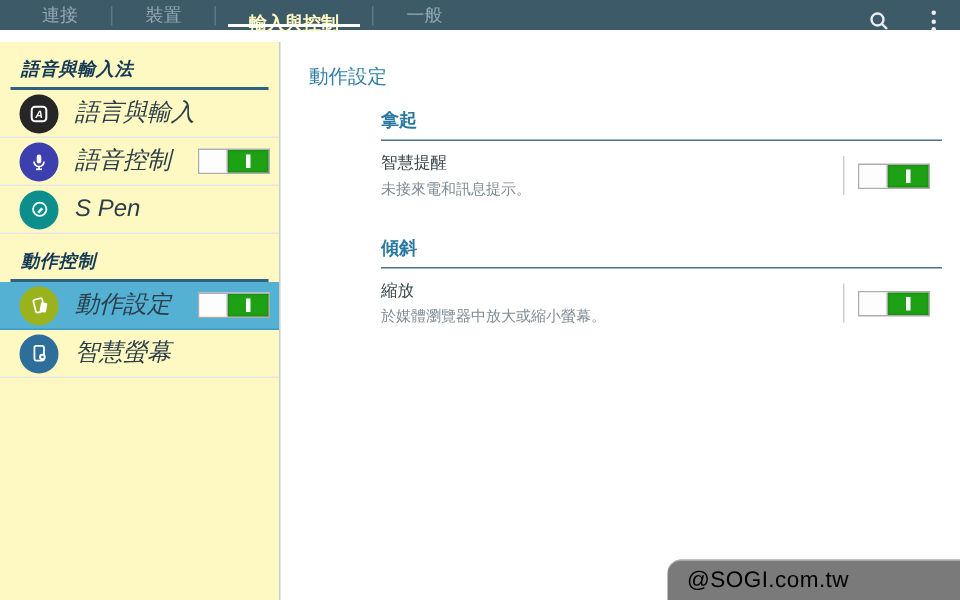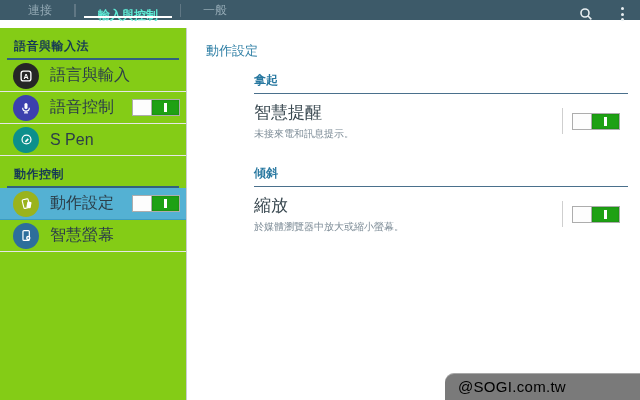--- a/index.html
+++ b/index.html
@@ -14,38 +14,38 @@
   
   .topbar {
     position:absolute; top:0; left:0; right:0; height:20px;
     background:#3d5a69; display:flex; align-items:stretch;
   }
   .tabs { display:flex; align-items:stretch; margin-left:6px; }
   .tab {
     display:flex; align-items:center; padding:0 22px;
     font-size:12px; color:#93a9b4; cursor:pointer; position:relative;
   }
-  .tab.selected { color:#5eead4; font-weight:bold;margin-top:11px; }
+  .tab.selected { color:#fef9c3; font-weight:bold;margin-top:11px; }
   .tab.selected::after {
     content:""; position:absolute; left:8px; right:8px; bottom:2px;
     height:2px; background:#ffffff;
   }
   .tab-sep { width:1px; height:13px; background:rgba(255,255,255,.18); align-self:center; }
   .topbar-actions {
     position:absolute; right:10px; top:0; height:28px;
     display:flex; align-items:center; gap:20px;
   }
   .abar-icon { width:16px; height:16px; display:flex; align-items:center; justify-content:center; cursor:pointer; }
   .dots { display:flex; flex-direction:column; gap:2.5px; }
   .dots span { width:3px; height:3px; border-radius:50%; background:#e8eef1; display:block; }
 
   
   .sidebar {
     position:absolute; top:28px; left:0; bottom:0; width:187px;
-    background:#84cc16; border-right:1px solid #c9cdd0;
+    background:#fef9c3; border-right:1px solid #c9cdd0;font-style:italic;
   }
   .side-header {
     margin:0 7px; padding:10px 7px 3px; font-size:12px; font-weight:bold;
     color:#163a55; border-bottom:2px solid #31617f; letter-spacing:.5px;
   }
   .side-item {
     height:32px; display:flex; align-items:center; gap:11px;
     padding-left:13px; padding-right:6px; cursor:pointer;
     border-bottom:1px solid #e6e6e6;
   }
@@ -78,21 +78,21 @@
   .content-title { font-size:13px; color:#2f7fa5; margin-bottom:12px; }
   .section { margin-bottom:14px;margin-left:48px; }
   .section-header {
     font-size:12px; font-weight:bold; color:#2878a0;
     padding-bottom:4px; border-bottom:1px solid #4a708c; margin-bottom:0;
   }
   .setting-row {
     display:flex; align-items:center; padding:7px 0 10px; cursor:pointer;
   }
   .row-text { flex:1 1 auto; }
-  .row-title { font-size:17px; color:#38474f; }
+  .row-title { font-size:11px; color:#38474f; }
   .row-sub { font-size:10px; color:#7d8c97; margin-top:3px; }
   .row-right { display:flex; align-items:center; gap:9px; padding-right:8px; }
   .v-sep { width:1px; height:26px; background:#cfcfcf; }
 
   
   .watermark {
     position:absolute; right:0; bottom:0; height:27px; width:195px;
     background:#7a7a7a; border-top-left-radius:9px;
     display:flex; align-items:center; padding-left:13px;
     color:#000000; font-size:15px; letter-spacing:.3px;
@@ -101,20 +101,21 @@
 </style>
 </head>
 <body>
 
 <div id="app">
 
   <div class="topbar">
     <div class="tabs">
       <div class="tab">連接</div>
       <div class="tab-sep"></div>
+      <div class="tab">裝置</div>
       <div class="tab-sep"></div>
       <div class="tab selected">輸入與控制</div>
       <div class="tab-sep"></div>
       <div class="tab">一般</div>
     </div>
     <div class="topbar-actions">
       <div class="abar-icon">
         <svg width="16" height="16" viewBox="0 0 24 24" fill="none" stroke="#e8eef1" stroke-width="2.4">
           <circle cx="10.5" cy="10.5" r="6"></circle>
           <line x1="15" y1="15" x2="20" y2="20"></line>

